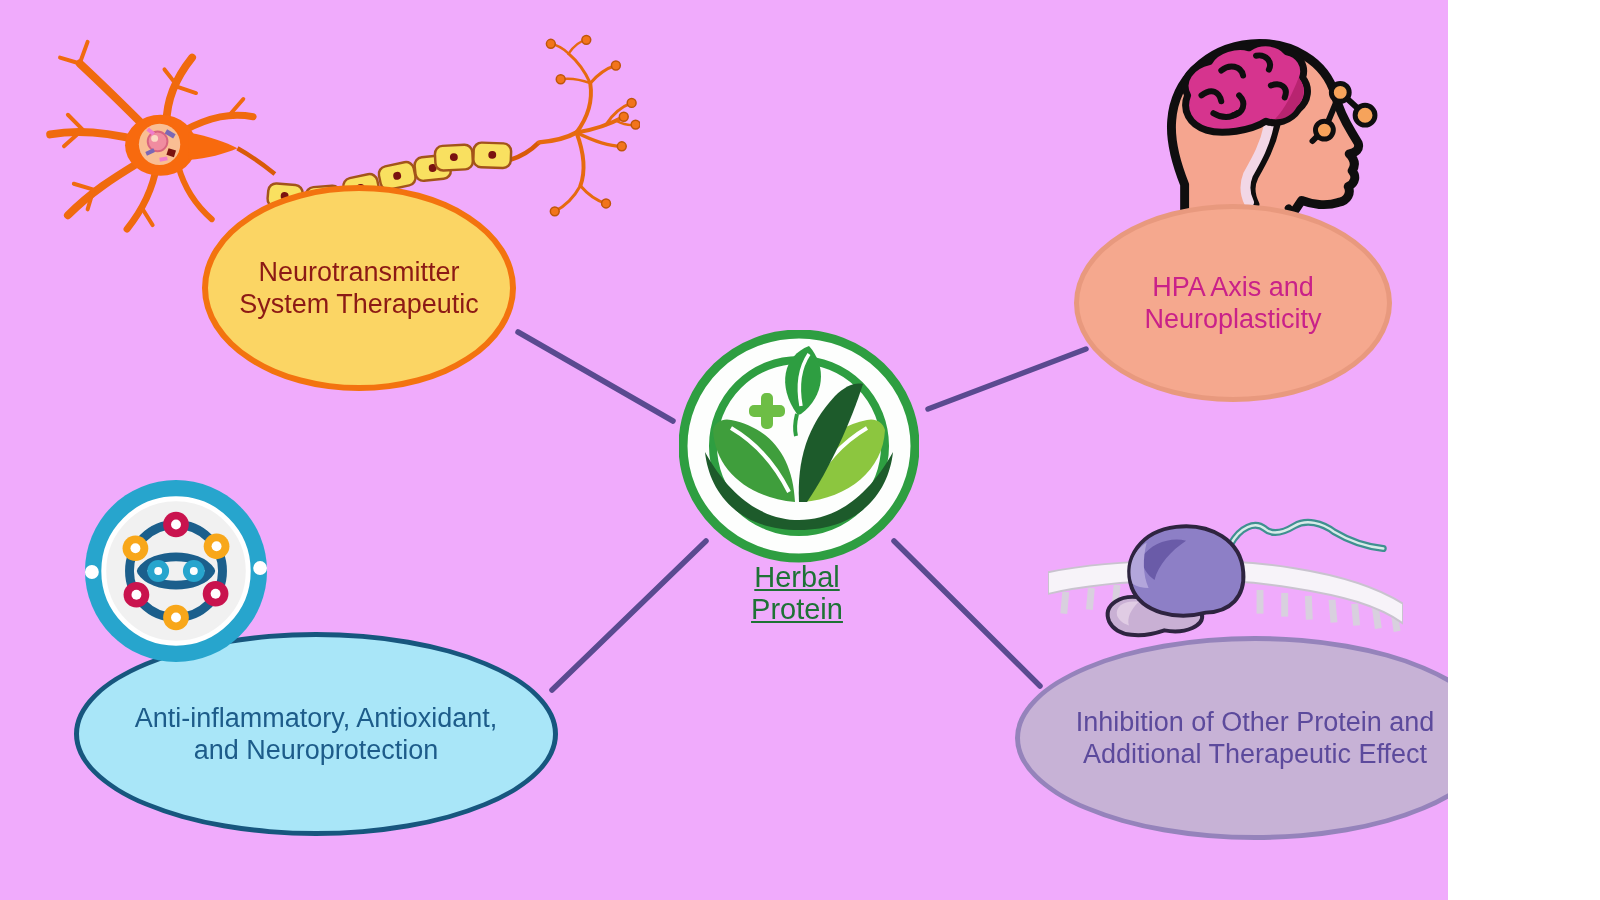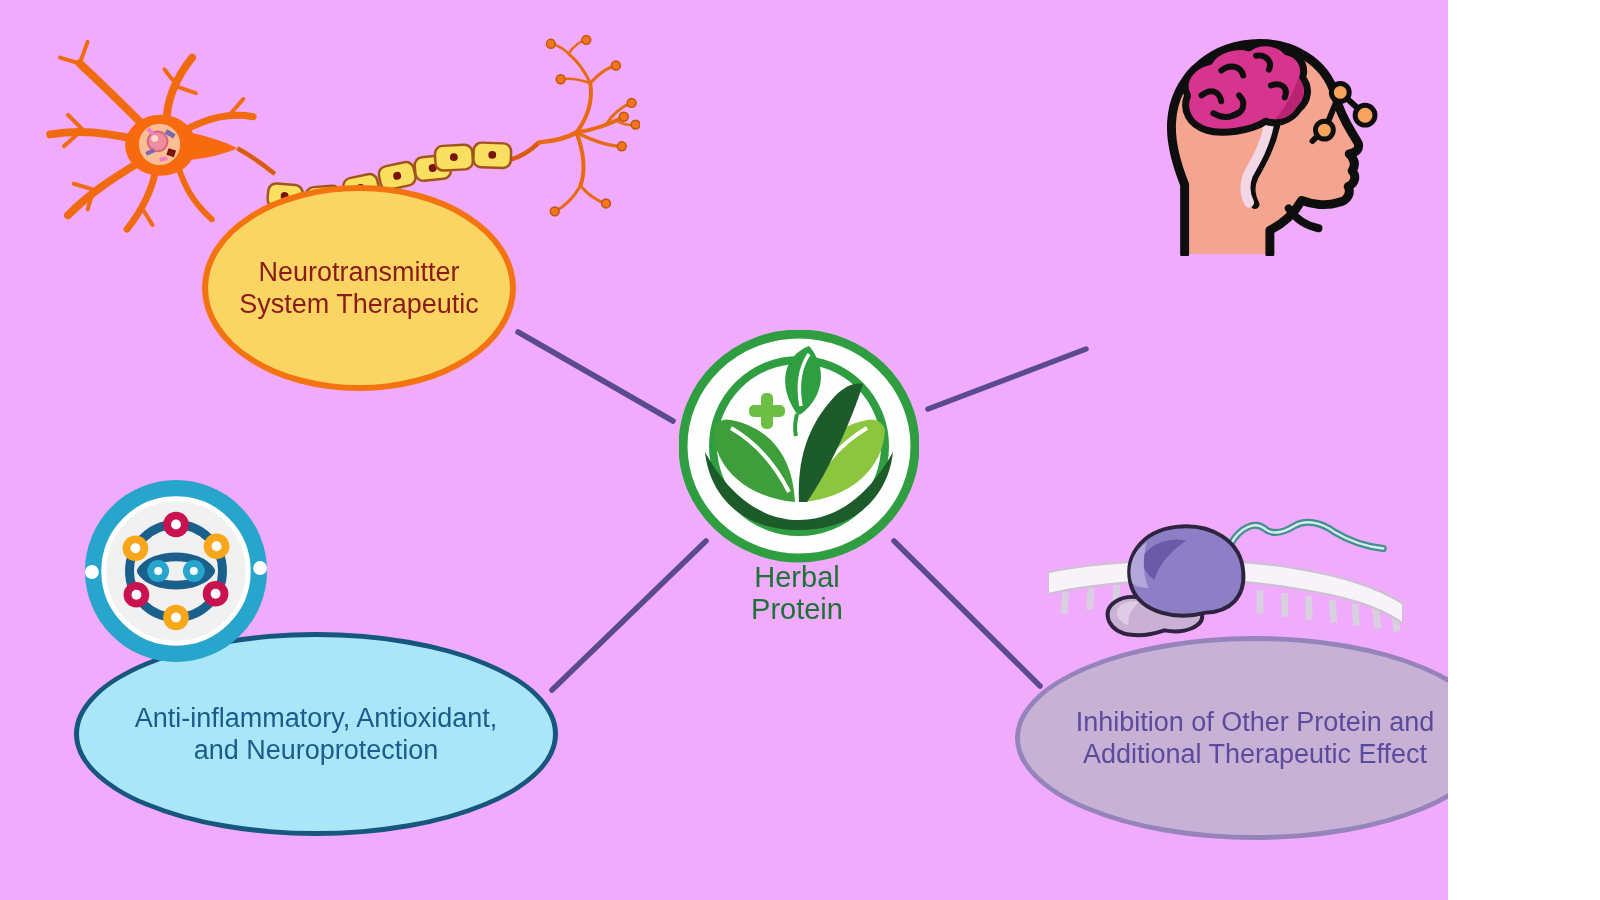--- a/index.html
+++ b/index.html
@@ -16,21 +16,21 @@
   .node-yellow{left:202px;top:185px;width:314px;height:206px;border:6px solid;}
   .node-salmon{left:1074px;top:204px;width:318px;height:198px;border:5px solid;}
   .node-blue{left:74px;top:632px;width:484px;height:204px;border:5px solid;}
   .node-purple{left:1015px;top:636px;width:480px;height:204px;border:5px solid;}
   .connectors{position:absolute;left:0;top:0;z-index:1;}
   .illus-back{position:absolute;z-index:2;}
   .illus-front{position:absolute;z-index:4;}
   .center-logo{position:absolute;left:679px;top:330px;width:240px;height:240px;z-index:3;}
   .center-label{
     position:absolute;left:697px;top:561px;width:200px;text-align:center;
-    font-size:29px;line-height:32px;font-weight:400;z-index:3;
+    font-size:29px;line-height:32px;font-weight:400;z-index:3;text-decoration:underline;
   }
 </style>
 </head>
 <body>
 
 <div class="canvas">
 
   <svg class="connectors" width="1600" height="900" viewBox="0 0 1600 900">
     <line x1="518" y1="332" x2="673" y2="421" stroke-width="5.5" stroke-linecap="round" style="stroke: rgb(90, 74, 144);"></line>
     <line x1="928" y1="409" x2="1086" y2="349" stroke-width="5.5" stroke-linecap="round" style="stroke: rgb(90, 74, 144);"></line>
@@ -149,20 +149,26 @@
     </g>
   </svg>
 
   <div class="node node-yellow" style="background-color: rgb(251, 213, 100); border-color: rgb(243, 115, 15); color: rgb(140, 26, 21);">
     <div class="node-text">
       <div>Neurotransmitter</div>
       <div>System Therapeutic</div>
     </div>
   </div>
 
+  <div class="node node-salmon" style="background-color: rgb(245, 168, 142); border-color: rgb(232, 153, 126); color: rgb(201, 33, 137);">
+    <div class="node-text">
+      <div>HPA Axis and</div>
+      <div>Neuroplasticity</div>
+    </div>
+  </div>
 
   <div class="node node-purple" style="background-color: rgb(199, 178, 214); border-color: rgb(149, 131, 187); color: rgb(92, 74, 156);">
     <div class="node-text">
       <div>Inhibition of Other Protein and</div>
       <div>Additional Therapeutic Effect</div>
     </div>
   </div>
 
   <div class="node node-blue" style="background-color: rgb(169, 230, 248); border-color: rgb(23, 86, 126); color: rgb(29, 92, 138);">
     <div class="node-text">

